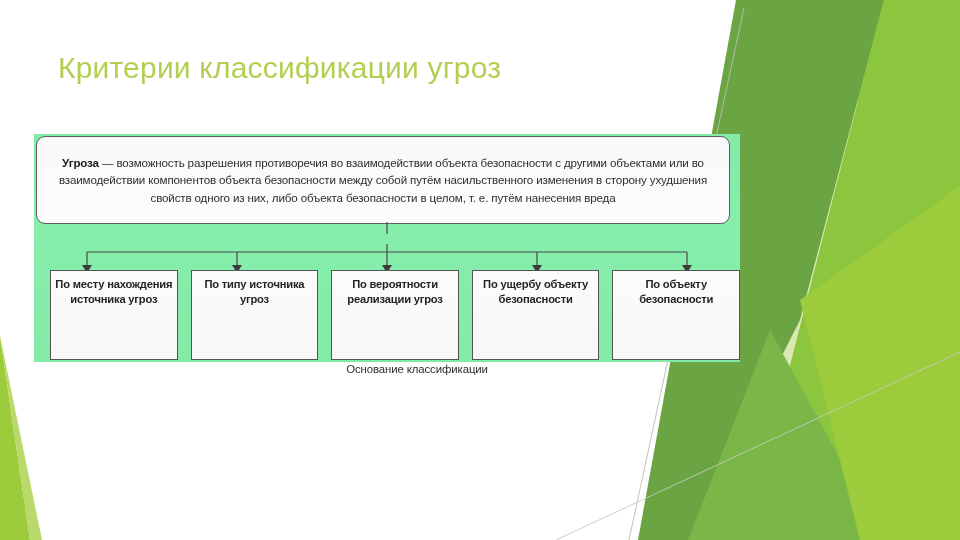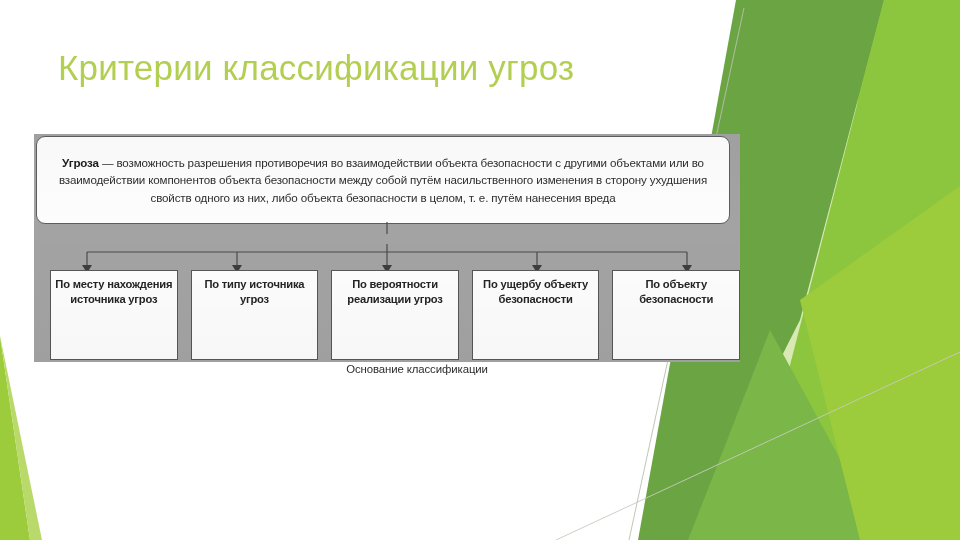--- a/index.html
+++ b/index.html
@@ -24,36 +24,36 @@
     height: 540px;
     pointer-events: none;
   }
 
   
   #title {
     position: absolute;
     left: 58px;
     top: 49px;
     width: 640px;
-    font-size: 35px;
+    font-size: 30px;
     line-height: 38px;
     font-weight: 400;
     color: #b3cf52;
     letter-spacing: 0.2px;
     white-space: nowrap;
   }
 
   
   #diagram {
     position: absolute;
     left: 34px;
     top: 134px;
     width: 706px;
     height: 228px;
-    background: #a3a3a3;
+    background: #86efac;
   }
 
   
   #definition-box {
     position: absolute;
     left: 2px;
     top: 2px;
     width: 694px;
     height: 88px;
     border: 1.4px solid #5d5d5d;

